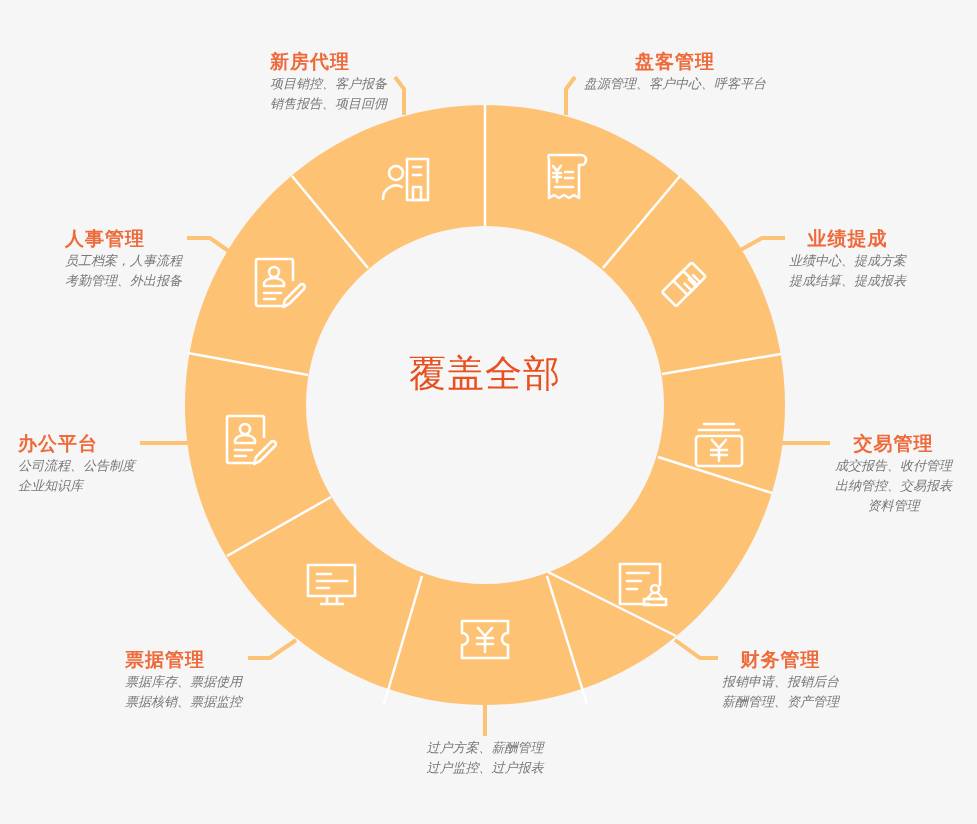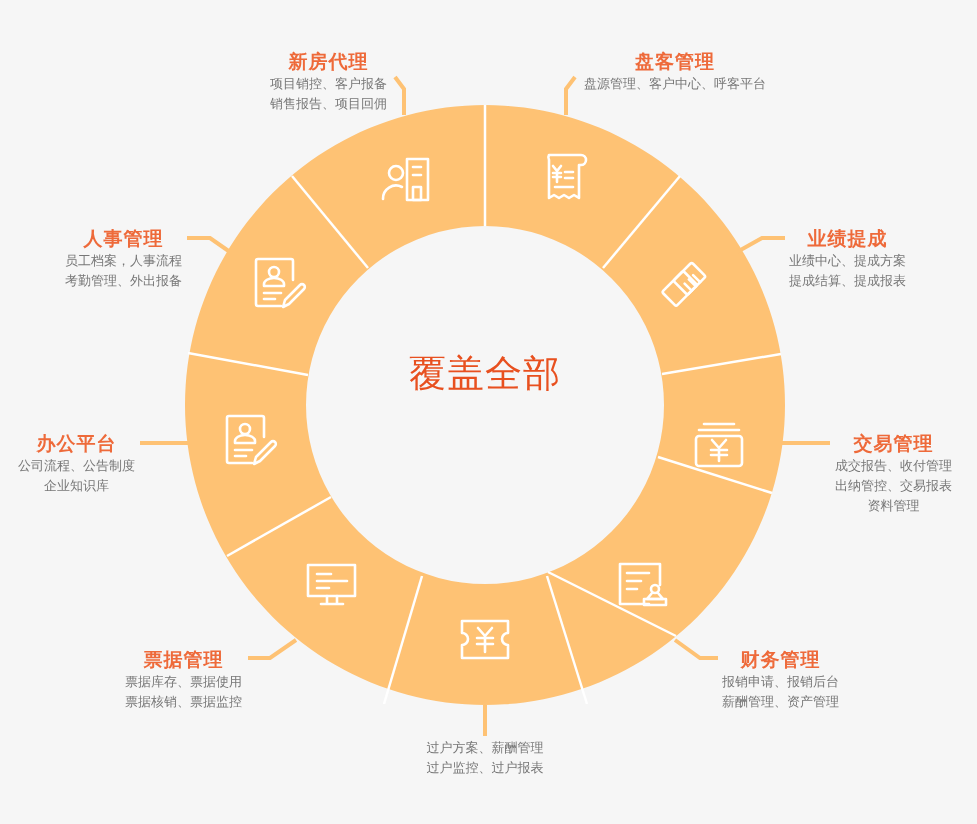--- a/index.html
+++ b/index.html
@@ -9,22 +9,22 @@
     font-family: "DejaVu Sans", "Liberation Sans", sans-serif;
   }
   #ring { position: absolute; left: 0; top: 0; }
   .center-text {
     position: absolute; left: 305px; top: 345px; width: 360px;
     text-align: center; color: #e8501f; font-size: 37px; line-height: 58px;
     font-weight: 400; letter-spacing: 1px;
   }
   .label { position: absolute; }
   .label .title { color: #ee6a3a; font-size: 19px; font-weight: bold; line-height: 26px; letter-spacing: 1px; }
-  .label .desc { color: #777; font-size: 13px; line-height: 20px; white-space: nowrap; }
-  .r { text-align: center; }
+  .label .desc { color: #777; font-size: 13px; line-height: 20px; white-space: nowrap; font-style: italic; }
+  .r { text-align: left; }
   .c { text-align: center; }
   .l { text-align: center; }
 </style>
 </head>
 <body>
 
 <svg id="ring" width="977" height="824" viewBox="0 0 977 824">
 
   <path fill="#fec274" fill-rule="evenodd" d="M485,105 A300,300 0 1,1 484.99,105 Z M485,226 A179,179 0 1,0 485.01,226 Z"></path>
 

